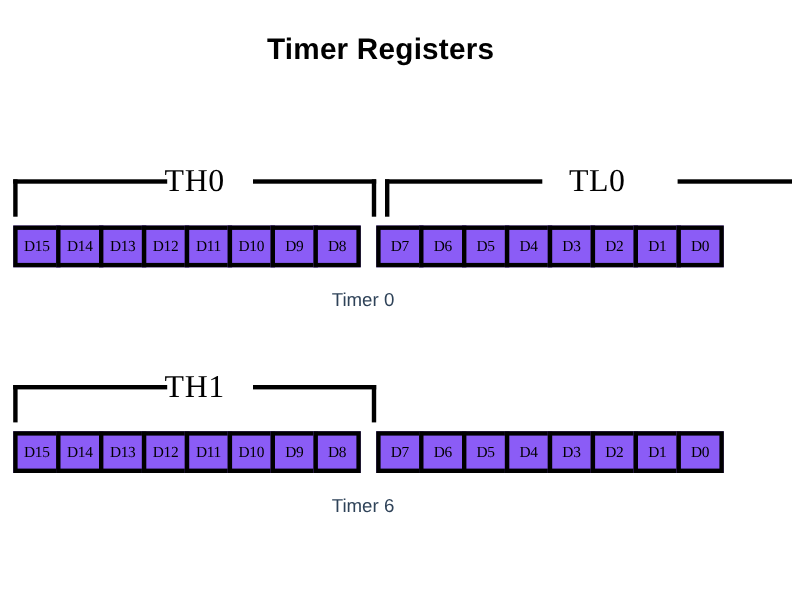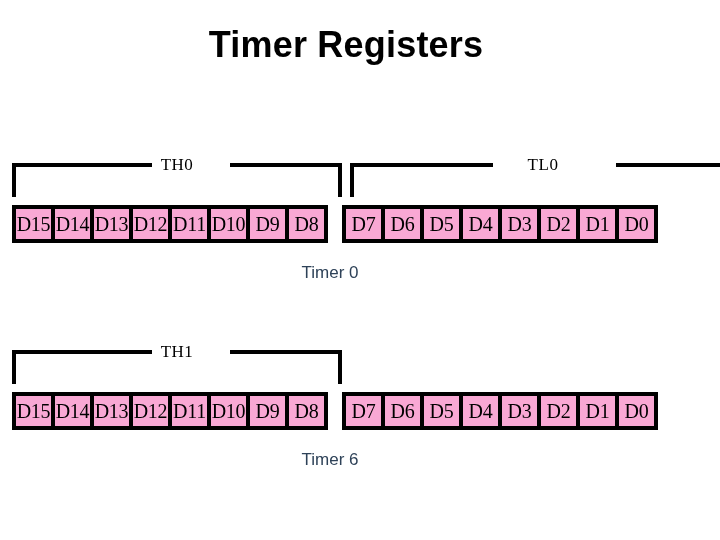--- a/index.html
+++ b/index.html
@@ -18,21 +18,21 @@
 
   
   .slide-title {
     position: absolute;
     left: 0;
     top: 28px;
     width: 692px;
     text-align: center;
     font-family: "Liberation Sans", sans-serif;
     font-weight: bold;
-    font-size: 36px;
+    font-size: 27px;
     line-height: 34px;
     color: #000000;
     letter-spacing: 0.2px;
   }
 
   
   .register-diagram {
     position: absolute;
     left: 0;
     width: 720px;
@@ -81,21 +81,21 @@
   .bracket-tick.end   { right: 0; }
 
   .bracket-label {
     position: absolute;
     top: 0;
     left: 0;
     width: 100%;
     text-align: center;
     font-family: "Liberation Serif", serif;
     font-weight: normal;
-    font-size: 17px;
+    font-size: 29px;
     line-height: 30px;
     color: #000000;
     letter-spacing: 0.5px;
   }
 
   
   .cell-row {
     position: absolute;
     top: 55px;
     left: 12px;
@@ -105,27 +105,27 @@
   .cell-group {
     display: flex;
   }
   .cell-group.group-high { margin-right: 14px; }
 
   .bit-cell {
     width: 35px;
     height: 30px;
     border: 4px solid #000000;
     box-sizing: content-box;
-    background: #f9a8d4;
+    background: #8b5cf6;
     display: flex;
     align-items: center;
     justify-content: center;
     margin-right: -4px;
     font-family: "Liberation Serif", serif;
-    font-size: 20px;
+    font-size: 14px;
     line-height: 19px;
     color: #000000;
     letter-spacing: -0.3px;
   }
   .bit-cell:last-child { margin-right: 0; }
 
   
   .diagram-caption {
     position: absolute;
     top: 112px;

